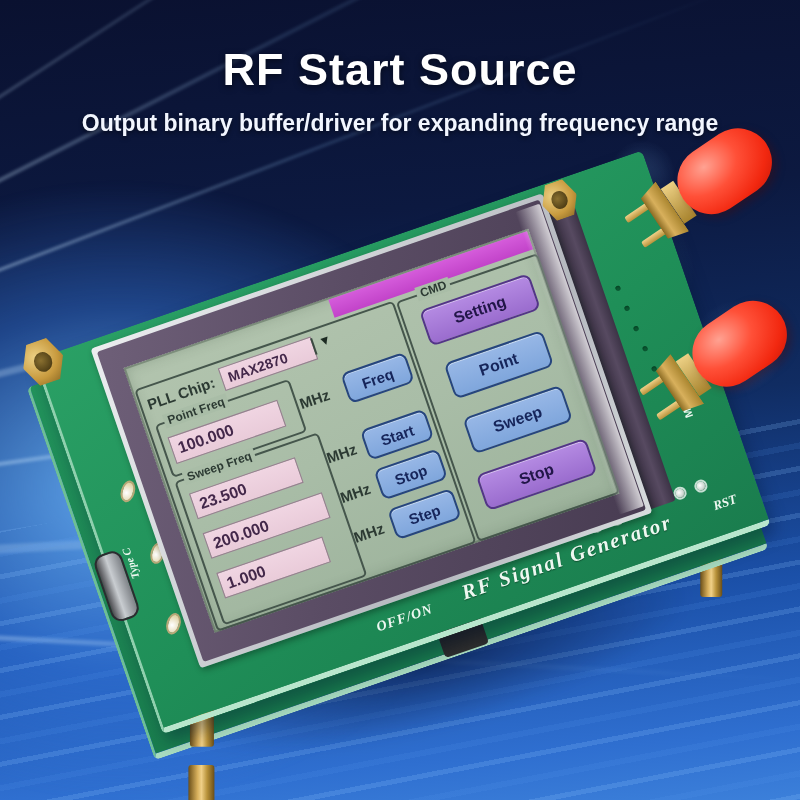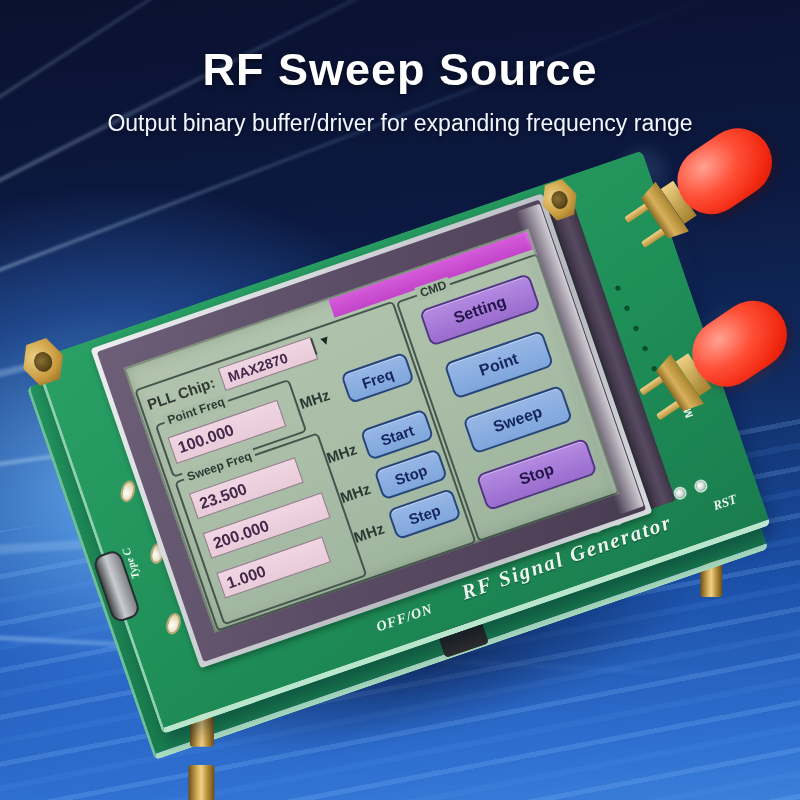--- a/index.html
+++ b/index.html
@@ -22,21 +22,21 @@
   .bottom-streaks{position:absolute;left:-70px;right:-70px;bottom:-60px;height:390px;transform:rotate(-9deg);
     background:repeating-linear-gradient(178deg,rgba(140,195,255,.20) 0 5px,rgba(20,60,160,0) 5px 23px,rgba(90,155,240,.13) 23px 29px,rgba(20,60,160,0) 29px 46px);}
   .bk{position:absolute;border-radius:50%;background:radial-gradient(circle,rgba(140,195,255,.22),rgba(140,195,255,0) 70%);}
   .bk1{left:555px;top:200px;width:140px;height:140px}
   .bk2{left:690px;top:300px;width:95px;height:95px}
   .bk3{left:610px;top:140px;width:65px;height:65px}
   
   .title{position:absolute;top:44px;left:0;width:100%;text-align:center;color:#fff;
     font-size:45px;font-weight:bold;letter-spacing:1px;text-shadow:0 2px 6px rgba(0,0,0,.55);}
   .subtitle{position:absolute;top:110px;left:0;width:100%;text-align:center;color:#f2f6ff;
-    font-size:23px;font-weight:normal;text-shadow:0 2px 4px rgba(0,0,0,.5);}
+    font-size:23px;font-weight:bold;text-shadow:0 2px 4px rgba(0,0,0,.5);}
   
   .dev-shadow{position:absolute;left:140px;top:575px;width:580px;height:160px;transform:rotate(-14deg);
     background:radial-gradient(ellipse,rgba(4,12,44,.62),rgba(4,12,44,0) 66%);filter:blur(7px);}
   .board-group{position:absolute;left:80px;top:245px;width:640px;height:390px;transform:rotate(-19deg);}
   .post{position:absolute;border-radius:3px;
     background:linear-gradient(90deg,#6a4e18,#d8b05c 35%,#f0d088 50%,#b8923a 72%,#6a4e18);}
   .board-back{position:absolute;left:-16px;top:24px;width:646px;height:388px;border-radius:6px;
     background:linear-gradient(160deg,#22945c,#187a4c 70%);
     border-bottom:6px solid #a8dcc0;border-left:3px solid #6ec096;}
   .switch{position:absolute;left:292px;top:372px;width:46px;height:44px;background:linear-gradient(180deg,#161616,#2e2e2e);border-radius:4px;}
@@ -137,21 +137,21 @@
   <div class="beam b2"></div>
   <div class="beam b3"></div>
   <div class="beam b4"></div>
   <div class="beam b5"></div>
   <div class="beam b6"></div>
   <div class="bottom-streaks"></div>
   <div class="bk bk1"></div>
   <div class="bk bk2"></div>
   <div class="bk bk3"></div>
 
-  <div class="title">RF Sweep Source</div>
+  <div class="title">RF Start Source</div>
   <div class="subtitle">Output binary buffer/driver for expanding frequency range</div>
 
   <div class="dev-shadow"></div>
 
   <div class="board-group">
 
     <div class="post" style="left:4px;top:436px;width:26px;height:58px;transform:rotate(19deg);"></div>
     <div class="post" style="left:560px;top:398px;width:22px;height:48px;transform:rotate(19deg);"></div>
 
     <div class="board-back"></div>

